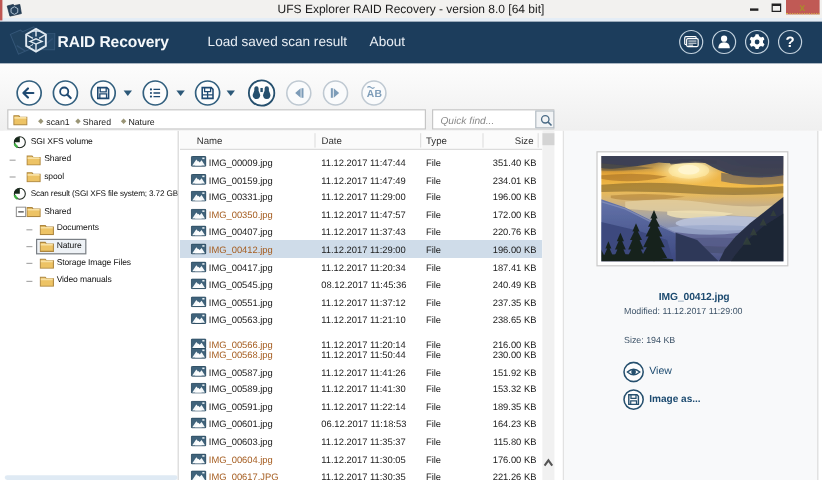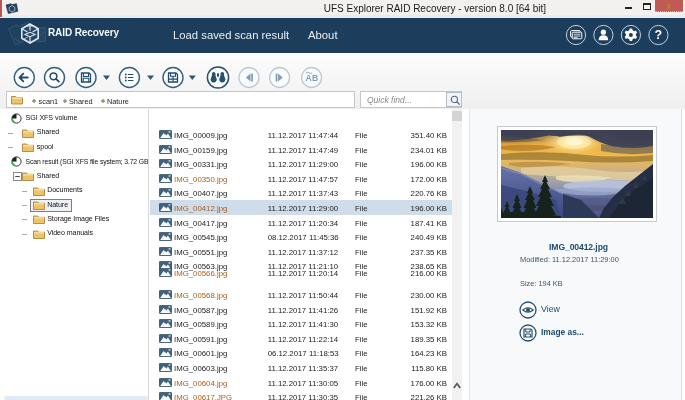--- a/index.html
+++ b/index.html
@@ -1,25 +1,25 @@
 <!DOCTYPE html>
 <html><head><meta charset="utf-8"><style>
 *{margin:0;padding:0;box-sizing:border-box}
 html,body{width:685px;height:400px;overflow:hidden;background:#fff;font-family:"Liberation Sans",sans-serif;position:relative}
 .abs{position:absolute}
 #titlebar{left:0;top:0;width:685px;height:15px;background:#f2f1ef}
 #titlebar2{left:0;top:15px;width:685px;height:3px;background:#e4edf6}
 #redL{left:0;top:0;width:2px;height:17px;background:#bf5652}
-#titletext{left:0;top:3px;width:546px;text-align:right;font-size:10px;color:#1a1a1a}
+#titletext{left:0;top:3px;width:685px;text-align:center;font-size:10px;color:#1a1a1a}
 #minbtn{left:625px;top:7px;width:7px;height:2px;background:#222}
 #maxbtn{left:643px;top:3px;width:8px;height:7px;border:1px solid #222;border-top:2px solid #222}
 #closebtn{left:655px;top:0;width:28px;height:12px;background:#c05a55;border-bottom:1px dotted #d8b84a}
 #closex{left:666px;top:1px;font-size:9px;font-weight:bold;color:#ab8b2d}
 #navy{left:0;top:18px;width:685px;height:35px;background:#1c3d5c}
-#logotext{left:48px;top:27px;font-size:10px;font-weight:bold;color:#f4f8fb;letter-spacing:-.1px}
+#logotext{left:48px;top:27px;font-size:13px;font-weight:bold;color:#f4f8fb;letter-spacing:-.1px}
 #menu1{left:173px;top:29px;font-size:11.3px;color:#e8eef4}
 #menu2{left:308px;top:29px;font-size:11.3px;color:#e8eef4}
 #toolbar{left:0;top:53px;width:685px;height:56px;background:linear-gradient(#fdfdfd,#efefef)}
 #crumb{left:6px;top:91px;width:349px;height:17px;background:#fff;border:1px solid #c6c6c6}
 #qfind{left:360px;top:91px;width:102px;height:17px;background:#fff;border:1px solid #c6c6c6}
 #qtext{left:6px;top:3px;font-size:8.5px;font-style:italic;color:#8a8a8a}
 #qbtn{left:85px;top:0px;width:16px;height:15px;border:1px solid #b4bcc4;background:#f2f4f6}
 .crtxt{position:absolute;top:4.5px;font-size:7.3px;color:#222}
 .diam{position:absolute;top:7px;width:4px;height:4px;background:#9a9576;transform:rotate(45deg) scale(.8)}
 #treepanel{left:3px;top:109px;width:146px;height:291px;background:#fff;border-right:1px solid #d8d8d8;overflow:hidden}
@@ -233,20 +233,30 @@
     </svg>
 <div class="trow" style="left:44.2px;top:105.94px">Storage Image Files</div>
 <div class="abs" style="left:18.5px;top:124.86000000000001px;width:5px;height:1px;background:#aaa"></div>
 <svg class="tic" style="left:29.8px;top:119.86000000000001px" width="12" height="10" viewBox="0 0 12 10">
       <path d="M0.5 2 h4.2 l1 1.3 h5.8 v6.2 h-11z" fill="#edc365" stroke="#ad863f" stroke-width="0.9"></path>
       <path d="M1 3.8 h10" stroke="#f8e0a2" stroke-width="1.4"></path>
     </svg>
 <div class="trow" style="left:44.2px;top:120.36000000000001px">Video manuals</div>
 </div>
 <div class="abs" id="listpanel">
+    <div class="abs" id="lhead">
+  <div class="hlab" style="left:14px">Name</div>
+  <div class="hlab" style="left:118px">Date</div>
+  <div class="hlab" style="left:205px">Type</div>
+  <div class="hlab" style="left:279px">Size</div>
+  <div class="hsep" style="left:112px"></div>
+  <div class="hsep" style="left:200px"></div>
+  <div class="hsep" style="left:252px"></div>
+  <div class="hsep" style="left:298px"></div>
+</div>
 <div class="row" style="top:18.2px">
       <svg class="ric" width="13" height="9" viewBox="0 0 13 9">
         <rect x="0.4" y="0.4" width="12.2" height="8.2" rx="0.8" fill="#40637b" stroke="#2b4a60" stroke-width="0.8"></rect>
         <path d="M1.2 8 L4.6 3 L7 5.8 L9 3.6 L11.8 8 Z" fill="#f4f8fa"></path>
         <path d="M3.4 8 L6.5 4.2 L9.2 8 Z" fill="#fff"></path>
         <rect x="9.6" y="1.3" width="1.8" height="1.3" fill="#e8f0f4"></rect>
       </svg>
       <div class="rtxt nm" style="left:24px">IMG_00009.jpg</div>
       <div class="rtxt" style="left:117.7px">11.12.2017 11:47:44</div>
       <div class="rtxt" style="left:205px">File</div>
@@ -353,21 +363,21 @@
         <rect x="0.4" y="0.4" width="12.2" height="8.2" rx="0.8" fill="#40637b" stroke="#2b4a60" stroke-width="0.8"></rect>
         <path d="M1.2 8 L4.6 3 L7 5.8 L9 3.6 L11.8 8 Z" fill="#f4f8fa"></path>
         <path d="M3.4 8 L6.5 4.2 L9.2 8 Z" fill="#fff"></path>
         <rect x="9.6" y="1.3" width="1.8" height="1.3" fill="#e8f0f4"></rect>
       </svg>
       <div class="rtxt nm" style="left:24px">IMG_00563.jpg</div>
       <div class="rtxt" style="left:117.7px">11.12.2017 11:21:10</div>
       <div class="rtxt" style="left:205px">File</div>
       <div class="rtxt" style="right:5px;left:auto">238.65 KB</div>
     </div>
-<div class="row org" style="top:156px">
+<div class="row org" style="top:170px">
       <svg class="ric" width="13" height="9" viewBox="0 0 13 9">
         <rect x="0.4" y="0.4" width="12.2" height="8.2" rx="0.8" fill="#40637b" stroke="#2b4a60" stroke-width="0.8"></rect>
         <path d="M1.2 8 L4.6 3 L7 5.8 L9 3.6 L11.8 8 Z" fill="#f4f8fa"></path>
         <path d="M3.4 8 L6.5 4.2 L9.2 8 Z" fill="#fff"></path>
         <rect x="9.6" y="1.3" width="1.8" height="1.3" fill="#e8f0f4"></rect>
       </svg>
       <div class="rtxt nm" style="left:24px">IMG_00566.jpg</div>
       <div class="rtxt" style="left:117.7px">11.12.2017 11:20:14</div>
       <div class="rtxt" style="left:205px">File</div>
       <div class="rtxt" style="right:5px;left:auto">216.00 KB</div>

